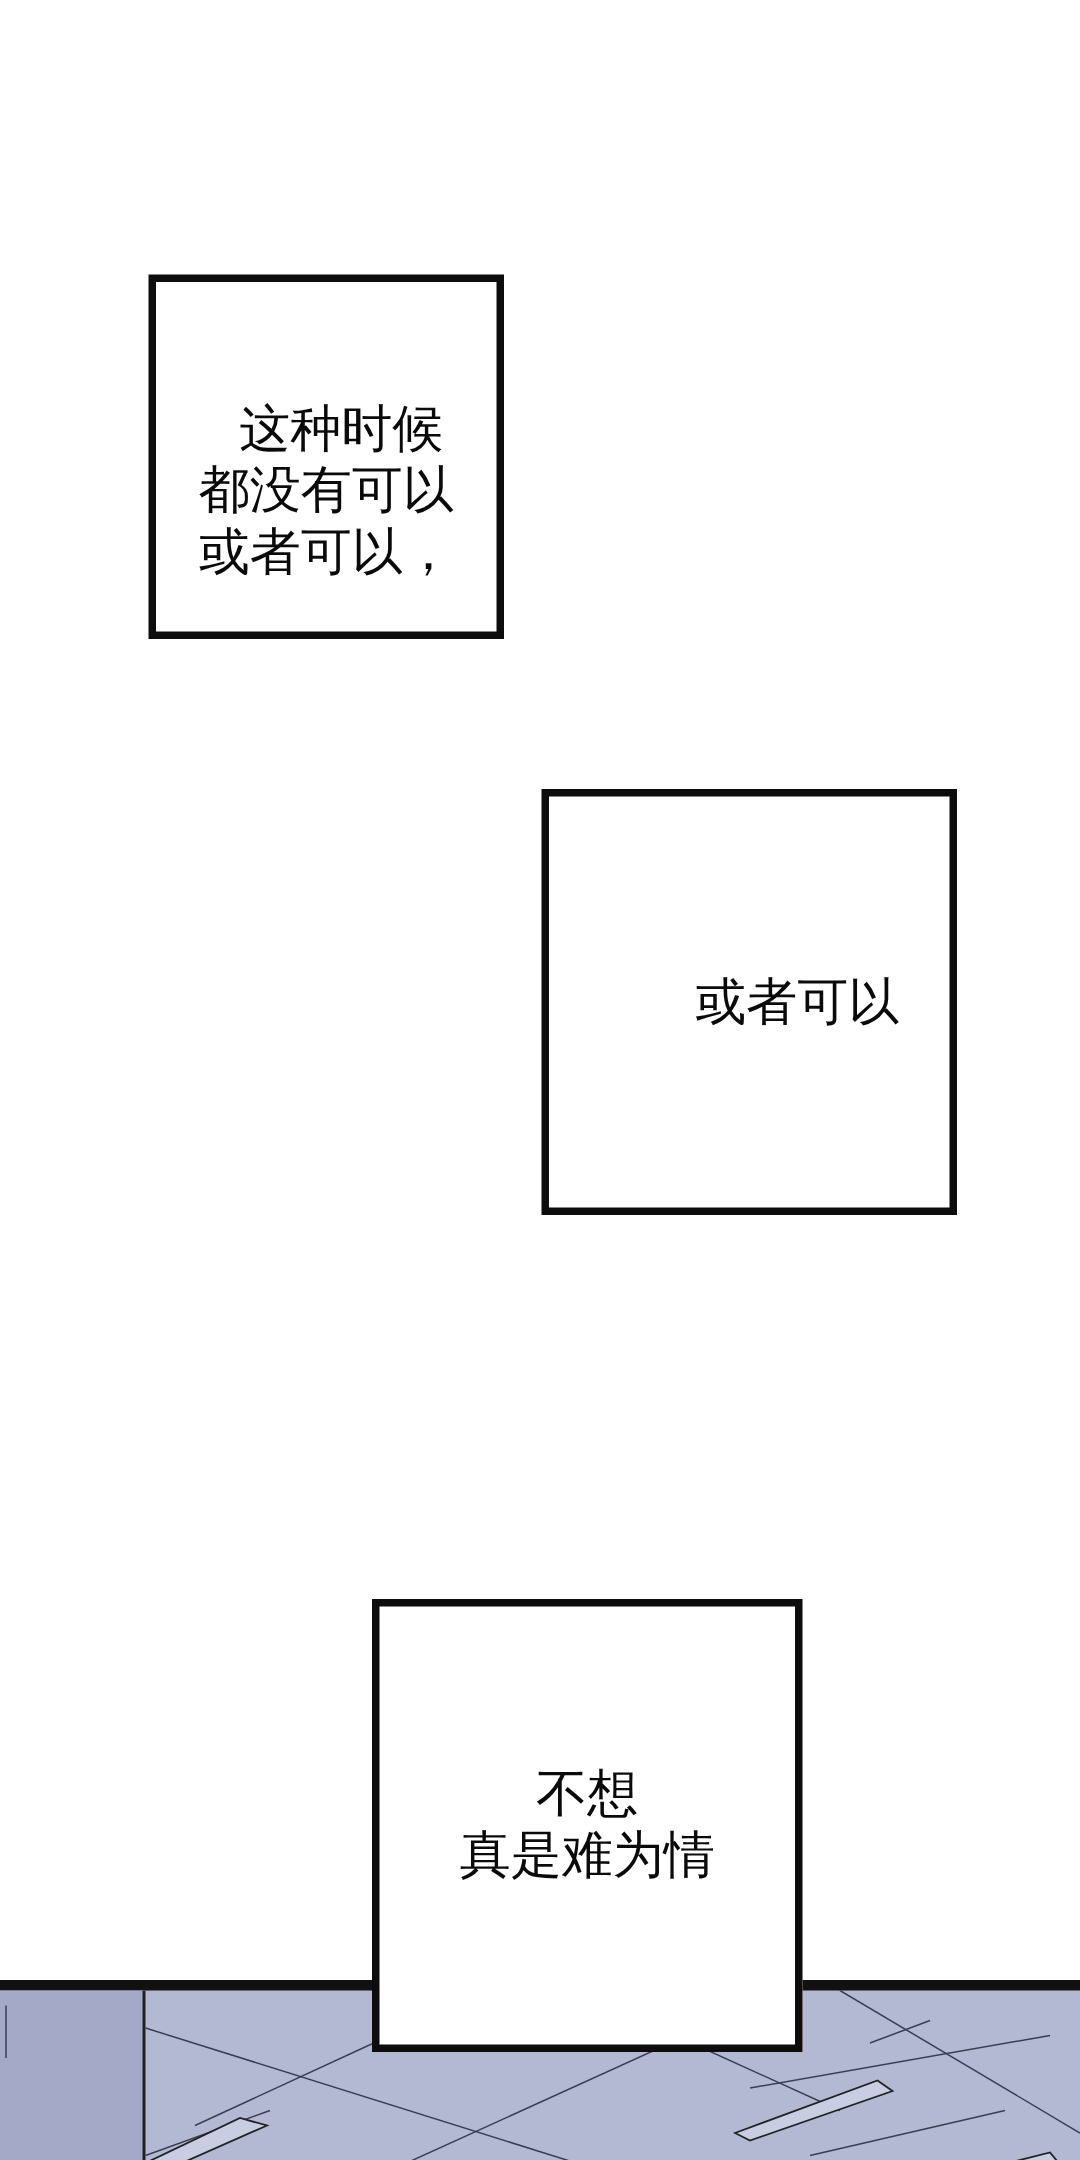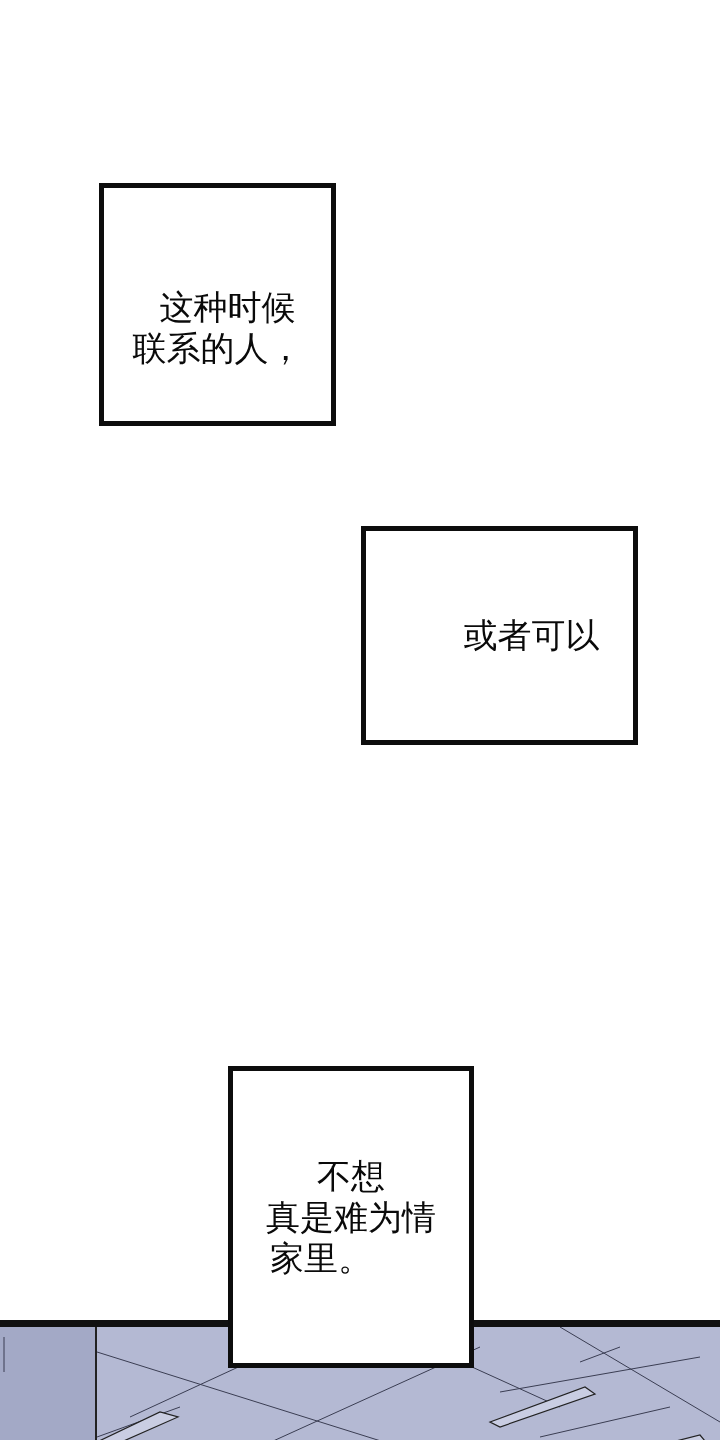--- a/index.html
+++ b/index.html
@@ -22,22 +22,22 @@
   .caption {
     position: absolute; background: #fff;
     border: 5px solid #0d0d0d; box-sizing: border-box;
     display: flex; flex-direction: column; justify-content: center;
   }
   .caption .line {
     font-size: 34px; line-height: 41px; color: #0a0a0a; white-space: nowrap;
     letter-spacing: 0px;
   }
   #cap1 { left: 63px; top: 183px; width: 237px; height: 243px; align-items: center; padding-top: 46px; margin-left: 36px; }
-  #cap2 { left: 361px; top: 526px; width: 277px; height: 219px; align-items: center; padding-left: 24px; text-align: right; }
-  #cap3 { left: 228px; top: 1066px; width: 246px; height: 302px; align-items: center; }
+  #cap2 { left: 361px; top: 526px; width: 277px; height: 284px; align-items: center; padding-left: 24px; text-align: right; }
+  #cap3 { left: 248px; top: 1066px; width: 287px; height: 302px; align-items: center; }
   #cap1 .l1 { padding-left: 20px; }
   #cap2 .l1 { padding-left: 40px; }
   #cap3 .l3 { padding-right: 60px; }
 </style>
 </head>
 <body>
 
 <div class="panel-bg">
   <div class="wall"></div>
   <svg width="720" height="120" viewBox="0 0 720 120">
@@ -56,24 +56,24 @@
     <g stroke="#222" stroke-width="1.2" fill="#c9cde2">
       <polygon points="97,115 160,85 178,90 110,120"></polygon>
       <polygon points="490,95 585,60 595,67 500,100"></polygon>
       <polygon points="660,118 700,108 705,114 665,120"></polygon>
     </g>
   </svg>
 </div>
 
 <div class="caption" id="cap1">
   <div class="line l1">这种时候</div>
-  <div class="line">联系的人，</div>
+  <div class="line">都没有可以</div>
+  <div class="line">或者可以，</div>
 </div>
 
 <div class="caption" id="cap2">
   <div class="line l1">或者可以</div>
 </div>
 
 <div class="caption" id="cap3">
   <div class="line l1">不想</div>
   <div class="line">真是难为情</div>
-  <div class="line l3">家里。</div>
 </div>
 
 </body></html>

